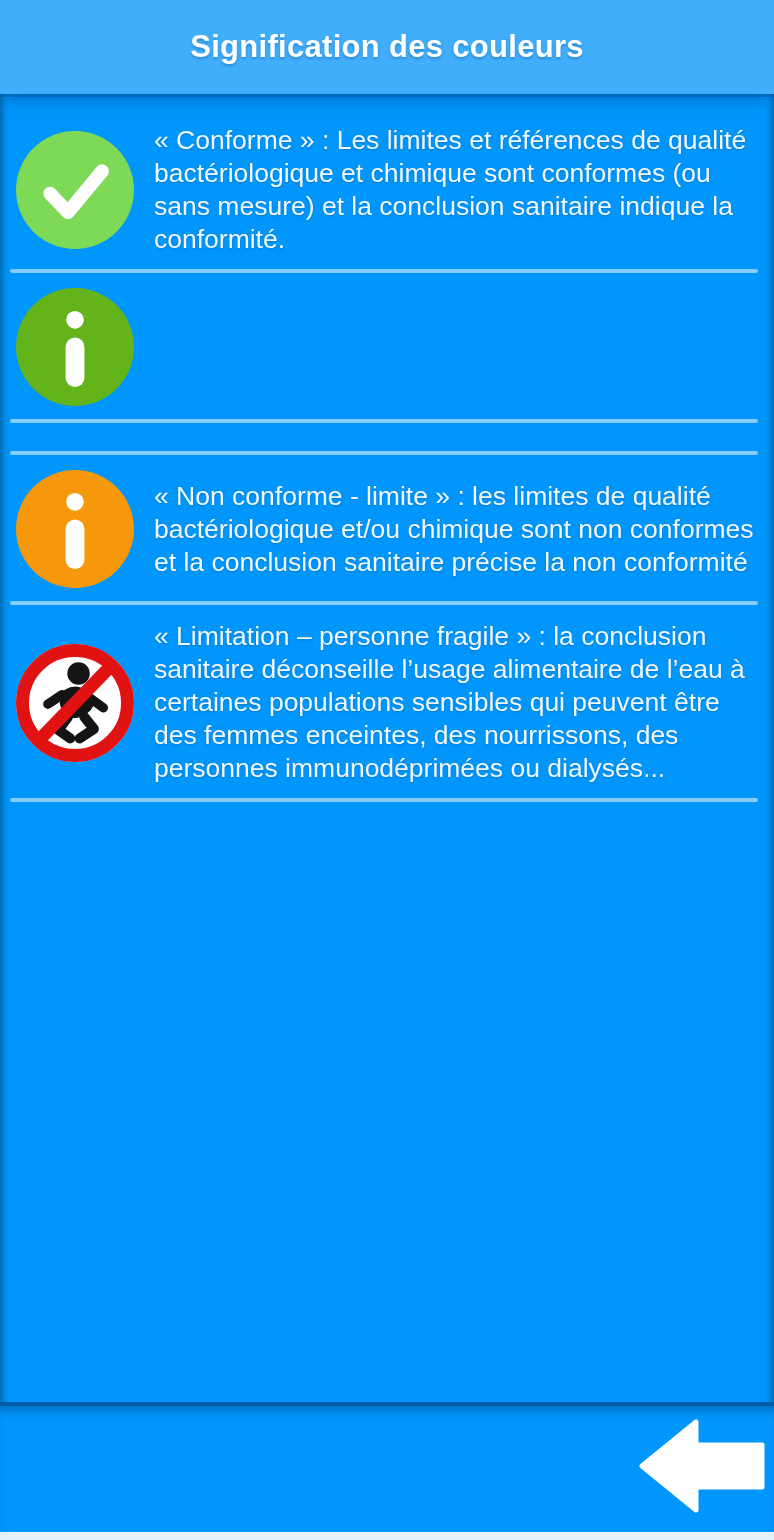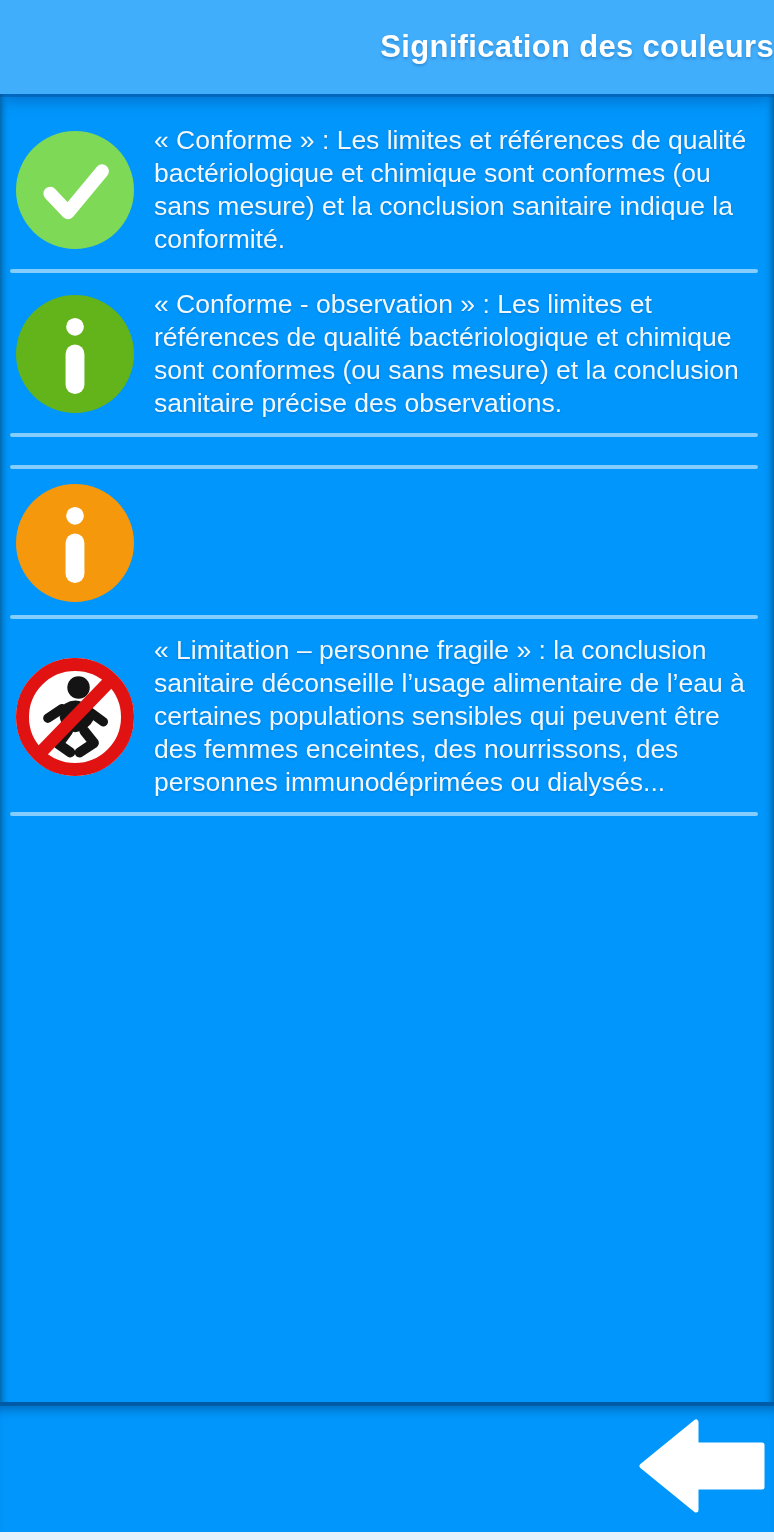--- a/index.html
+++ b/index.html
@@ -15,21 +15,21 @@
     display: flex; flex-direction: column;
     background: #0096fb;
     box-shadow: inset 7px 0 7px -5px rgba(0,0,0,.38),
                 inset -7px 0 7px -5px rgba(0,0,0,.38),
                 inset 0 4px 5px -3px rgba(0,0,0,.30);
   }
   header.appbar {
     position: relative;
     height: 94px; flex: 0 0 94px;
     background: #41aefc;
-    display: flex; align-items: center; justify-content: flex-end;
+    display: flex; align-items: center; justify-content: center;
     box-shadow: 0 3px 0 rgba(0,70,140,.35), 0 12px 12px -4px rgba(0,80,160,.45);
     z-index: 3;
   }
   header.appbar h1 {
     color: #ffffff;
     font-size: 31px; font-weight: 700;
     letter-spacing: .3px;
     text-shadow: 0 2px 3px rgba(0,60,120,.30);
   }
   main.legend {
@@ -103,34 +103,34 @@
     <div class="divider"></div>
 
     <div class="row">
       <span class="icon">
         <svg viewBox="0 0 100 100">
           <circle cx="50" cy="50" r="50" fill="#63b31a"></circle>
           <circle cx="50" cy="27" r="7.5" fill="#ffffff"></circle>
           <rect x="42" y="42" width="16" height="42" rx="8" fill="#ffffff"></rect>
         </svg>
       </span>
-      <p class="desc">« Conforme - observation » : Les limites et références de qualité bactériologique et chimique sont conformes (ou sans mesure) et la conclusion sanitaire précise des observations.</p>
     </div>
     <div class="divider"></div>
 
     <div class="divider"></div>
 
     <div class="row">
       <span class="icon">
         <svg viewBox="0 0 100 100">
           <circle cx="50" cy="50" r="50" fill="#f5980c"></circle>
           <circle cx="50" cy="27" r="7.5" fill="#ffffff"></circle>
           <rect x="42" y="42" width="16" height="42" rx="8" fill="#ffffff"></rect>
         </svg>
       </span>
+      <p class="desc">« Non conforme - limite » : les limites de qualité bactériologique et/ou chimique sont non conformes et la conclusion sanitaire précise la non conformité</p>
     </div>
     <div class="divider"></div>
 
     <div class="row">
       <span class="icon">
         <svg viewBox="0 0 100 100">
           <circle cx="50" cy="50" r="50" fill="#ffffff"></circle>
           <g fill="#141414">
             <circle cx="53" cy="25" r="9.5"></circle>
             <path d="M41 39 Q53 32 62 42 L66 52 Q61 62 50 63 Q39 61 37 50 Z"></path>

